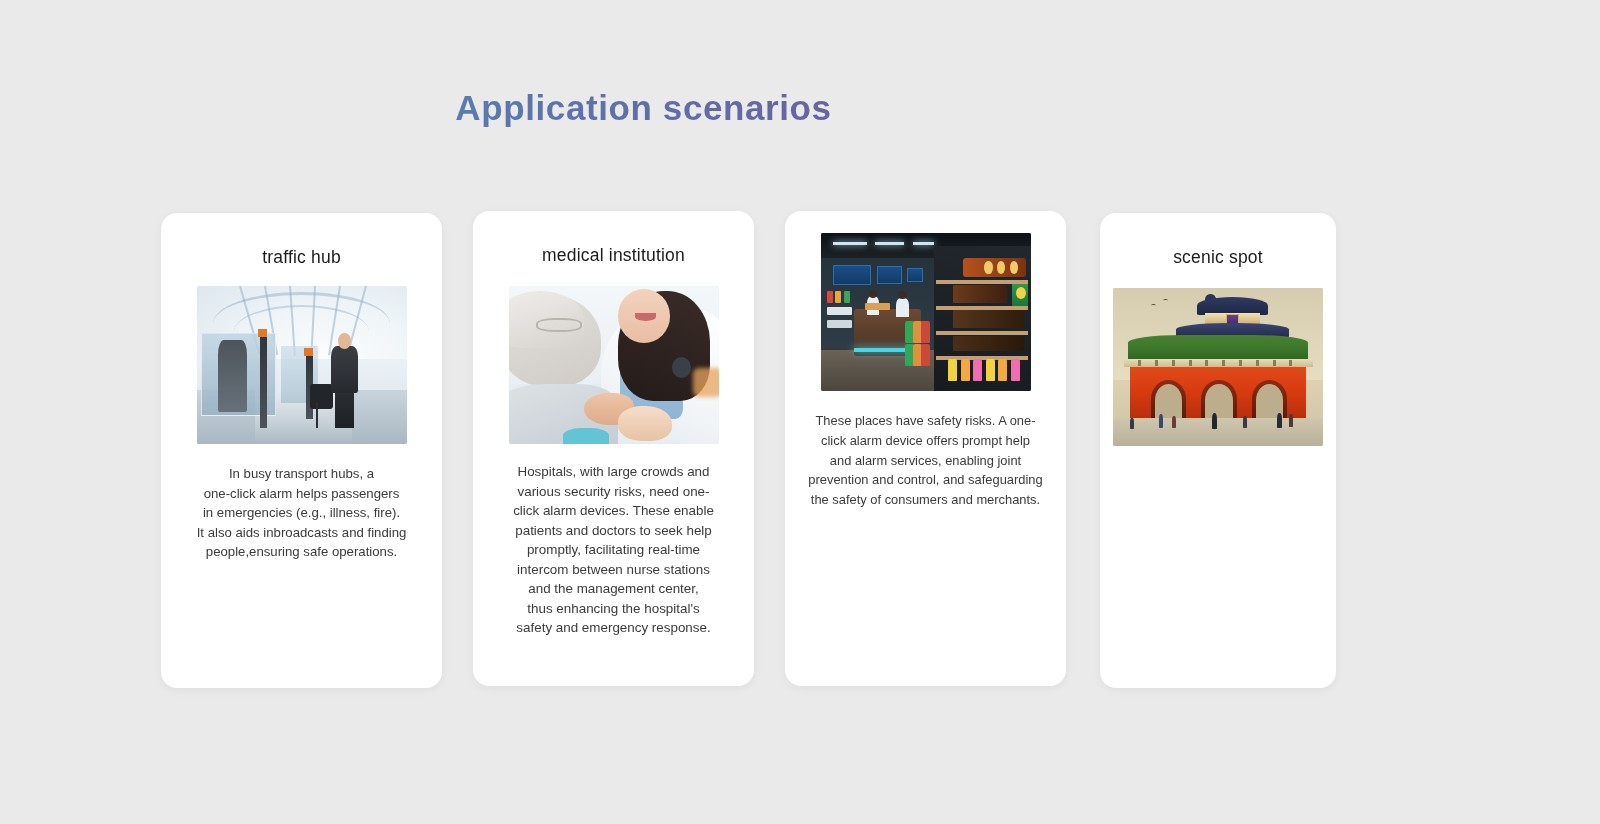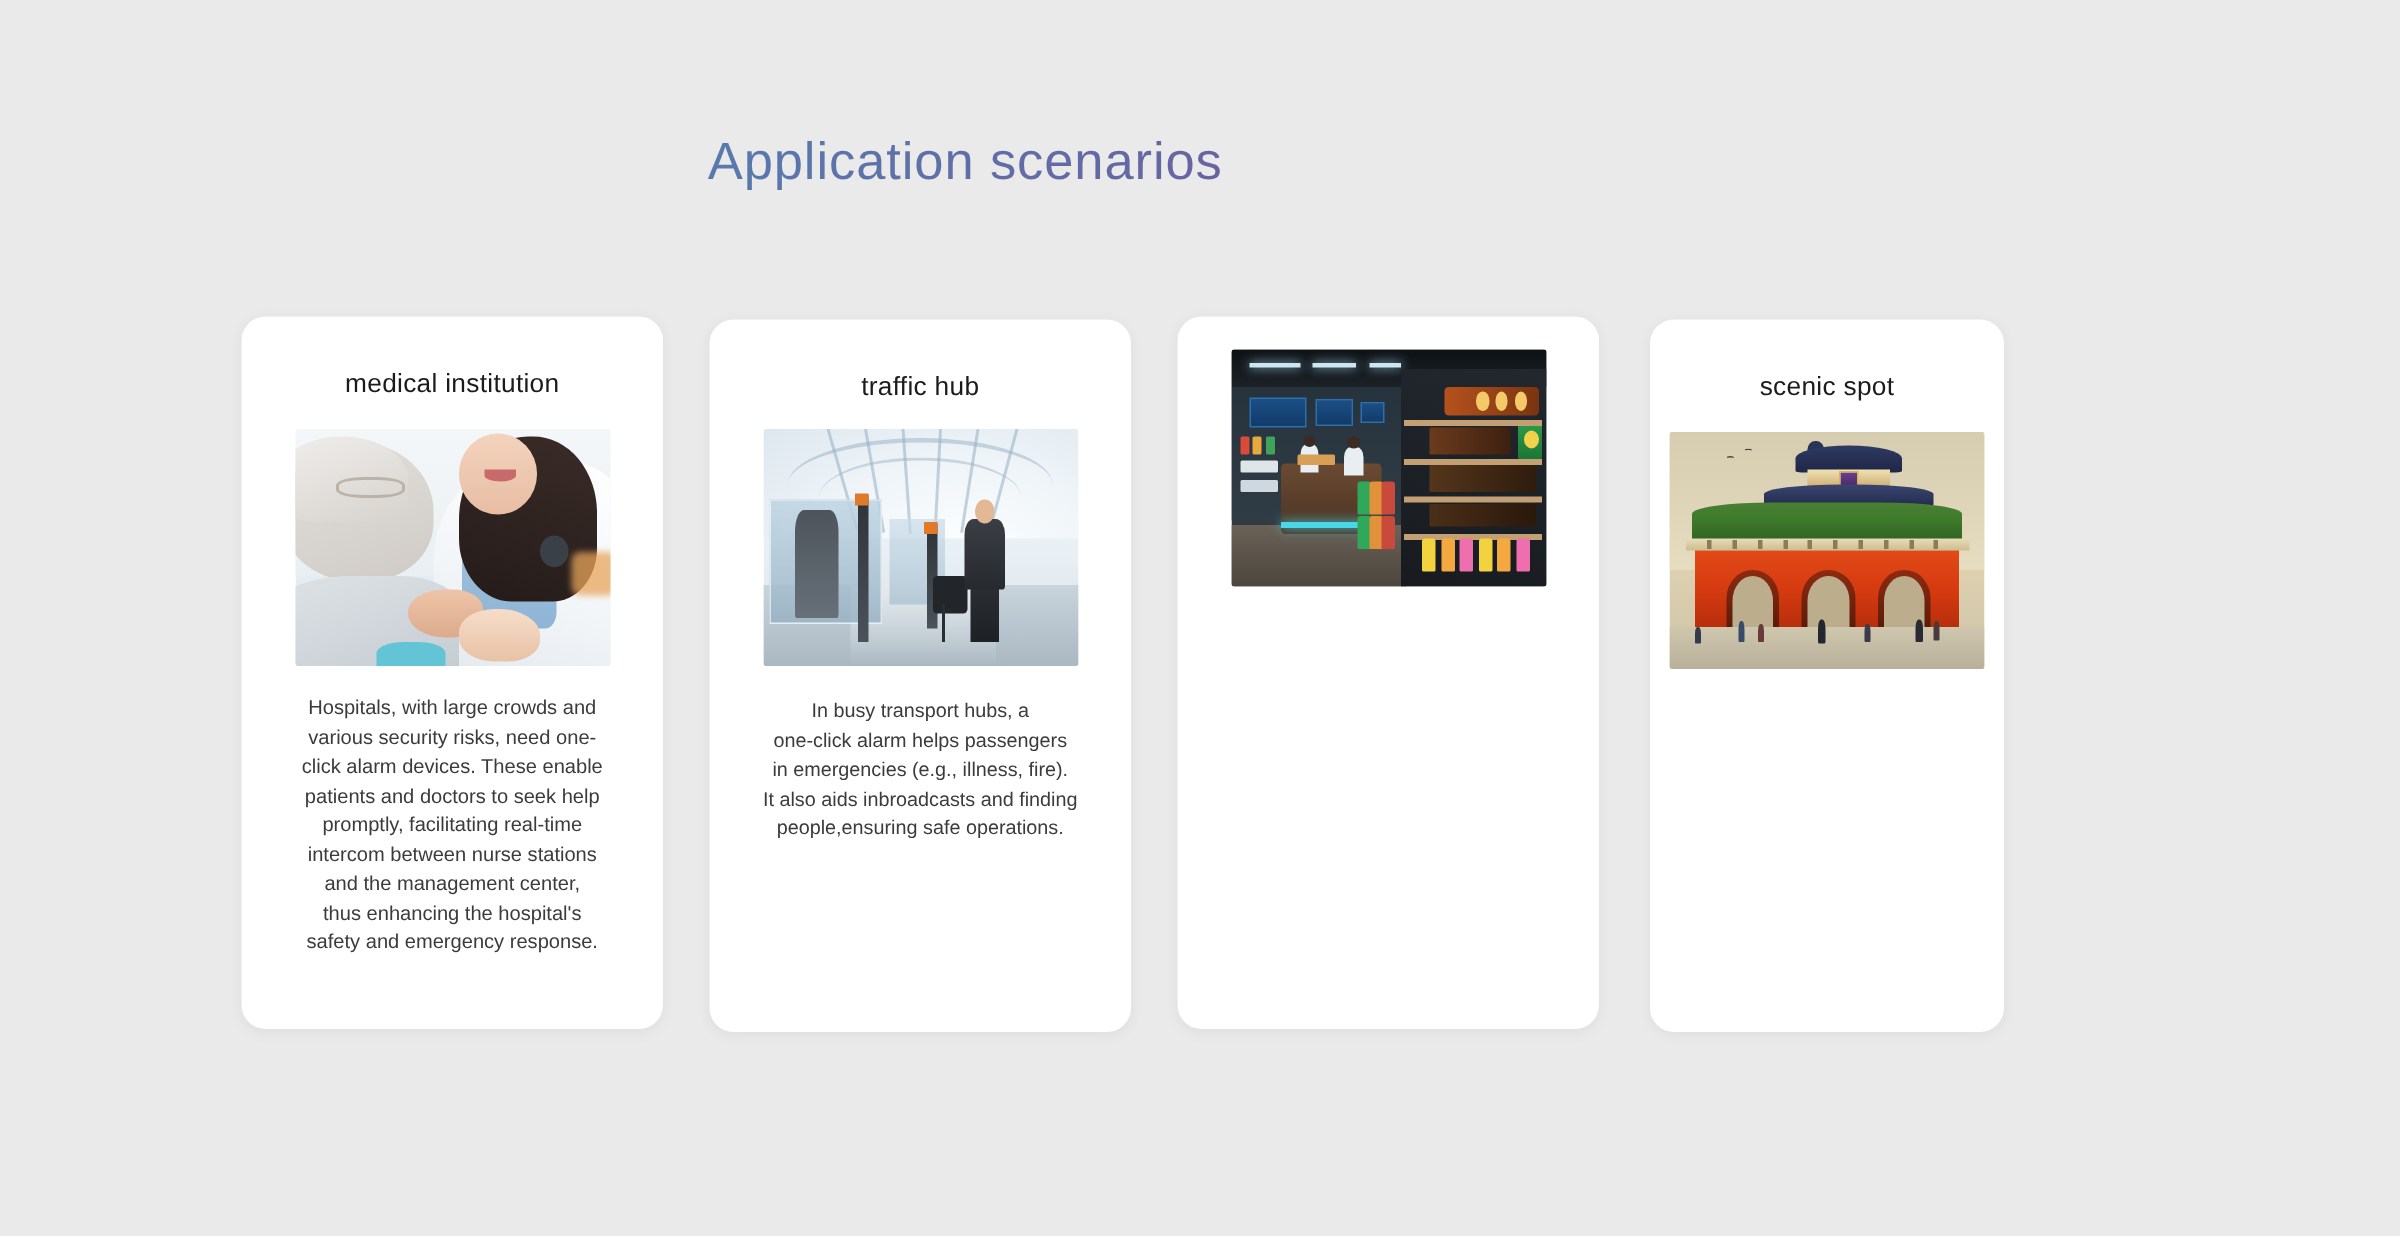--- a/index.html
+++ b/index.html
@@ -10,21 +10,21 @@
     overflow: hidden;
   }
   .page { position: relative; width: 1600px; height: 824px; }
 
   
   .section-title {
     position: absolute;
     top: 88px; left: 0; width: 1287px;
     text-align: center;
     font-size: 35px;
-    font-weight: 400;
+    font-weight: 700;
     letter-spacing: 0.6px;
     background-image: linear-gradient(95deg, #49b8c0 0%, #5a78ad 38%, #6a5f9e 70%, #6d5f9c 100%);
     -webkit-background-clip: text;
     background-clip: text;
     color: transparent;
     -webkit-text-fill-color: transparent;
   }
 
   
   .cards {
@@ -209,52 +209,20 @@
 </style>
 </head>
 <body>
 
 <div class="page">
 
   <h1 class="section-title">Application scenarios</h1>
 
   <div class="cards">
 
-    <div class="card card-1">
-      <div class="card-title">medical institution</div>
-      <div class="card-img">
-        <div class="ph med">
-          <div class="wall"></div>
-          <div class="coat"></div>
-          <div class="shirt"></div>
-          <div class="hairR"></div>
-          <div class="faceR"></div>
-          <div class="smile"></div>
-          <div class="steth"></div>
-          <div class="headL"></div>
-          <div class="hairL"></div>
-          <div class="glass"></div>
-          <div class="gown"></div>
-          <div class="teal"></div>
-          <div class="handA"></div>
-          <div class="handB"></div>
-          <div class="warm"></div>
-        </div>
-      </div>
-      <div class="card-text">Hospitals, with large crowds and
-various security risks, need one-
-click alarm devices. These enable
-patients and doctors to seek help
-promptly, facilitating real-time
-intercom between nurse stations
- and the management center,
- thus enhancing the hospital's
-safety and emergency response.</div>
-    </div>
-
     <div class="card card-2">
       <div class="card-title">traffic hub</div>
       <div class="card-img">
         <div class="ph apt">
           <div class="roof"></div>
           <div class="arc"></div>
           <div class="arc2"></div>
           <div class="rib" style="left:20%; transform:rotate(-16deg);"></div>
           <div class="rib" style="left:32%; transform:rotate(-10deg);"></div>
           <div class="rib" style="left:44%; transform:rotate(-4deg);"></div>
@@ -275,20 +243,52 @@
           <div class="man-legs"></div>
           <div class="man-body"></div>
           <div class="man-head"></div>
         </div>
       </div>
       <div class="card-text">In busy transport hubs, a
 one-click alarm helps passengers
 in emergencies (e.g., illness, fire).
 It also aids inbroadcasts and finding
 people,ensuring safe operations.</div>
+    </div>
+
+    <div class="card card-1">
+      <div class="card-title">medical institution</div>
+      <div class="card-img">
+        <div class="ph med">
+          <div class="wall"></div>
+          <div class="coat"></div>
+          <div class="shirt"></div>
+          <div class="hairR"></div>
+          <div class="faceR"></div>
+          <div class="smile"></div>
+          <div class="steth"></div>
+          <div class="headL"></div>
+          <div class="hairL"></div>
+          <div class="glass"></div>
+          <div class="gown"></div>
+          <div class="teal"></div>
+          <div class="handA"></div>
+          <div class="handB"></div>
+          <div class="warm"></div>
+        </div>
+      </div>
+      <div class="card-text">Hospitals, with large crowds and
+various security risks, need one-
+click alarm devices. These enable
+patients and doctors to seek help
+promptly, facilitating real-time
+intercom between nurse stations
+ and the management center,
+ thus enhancing the hospital's
+safety and emergency response.</div>
     </div>
 
     <div class="card card-3">
       <div class="card-img">
         <div class="ph shop">
           <div class="ceil"></div>
           <div class="lamp" style="left:6%; width:16%;"></div>
           <div class="lamp" style="left:26%; width:14%;"></div>
           <div class="lamp" style="left:44%; width:10%;"></div>
           <div class="backwall"></div>
@@ -329,20 +329,25 @@
           <div class="btl" style="right:29%; top:80%; background:#f3a93f;"></div>
           <div class="btl" style="right:35%; top:80%; background:#f3d23f;"></div>
           <div class="btl" style="left:40%; top:56%; background:#2fa85a;"></div>
           <div class="btl" style="left:44%; top:56%; background:#e0913a;"></div>
           <div class="btl" style="left:48%; top:56%; background:#c94a3a;"></div>
           <div class="btl" style="left:40%; top:70%; background:#2fa85a;"></div>
           <div class="btl" style="left:44%; top:70%; background:#e0913a;"></div>
           <div class="btl" style="left:48%; top:70%; background:#c94a3a;"></div>
         </div>
       </div>
+      <div class="card-text">These places have safety risks. A one-
+click alarm device offers prompt help
+and alarm services, enabling joint
+prevention and control, and safeguarding
+the safety of consumers and merchants.</div>
     </div>
 
     <div class="card card-4">
       <div class="card-title">scenic spot</div>
       <div class="card-img">
         <div class="ph tmp">
           <div class="sky"></div>
           <div class="bird" style="left:18%; top:10%;"></div>
           <div class="bird" style="left:24%; top:7%;"></div>
           <div class="roof3b"></div>

